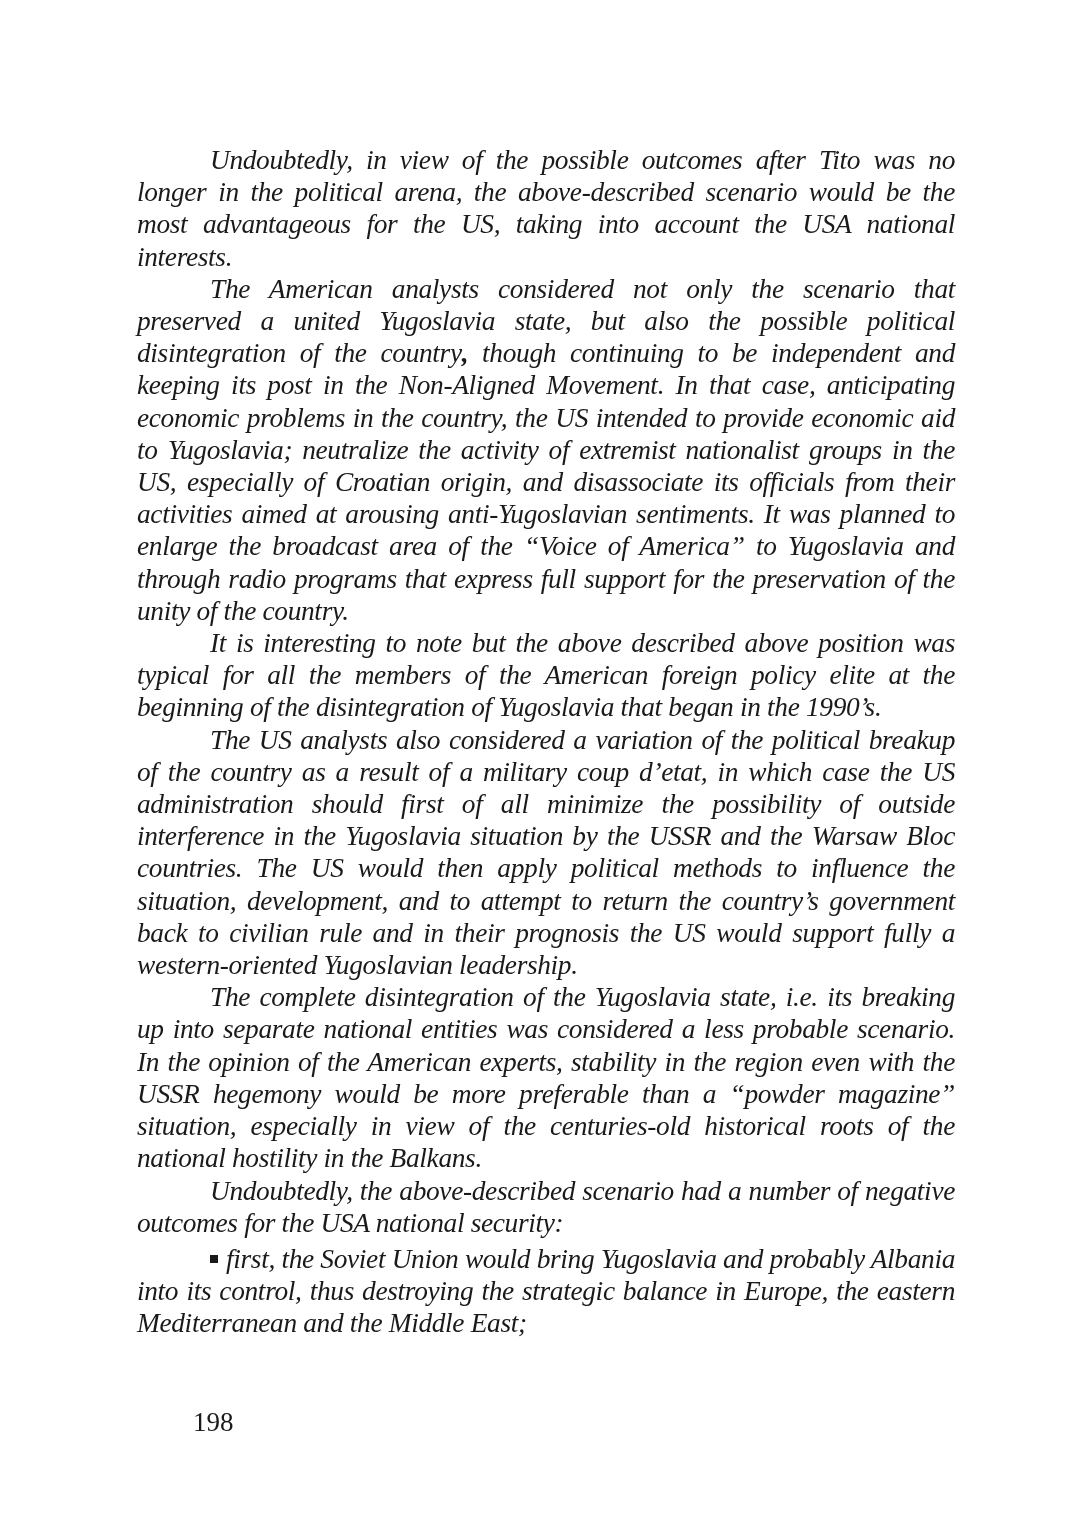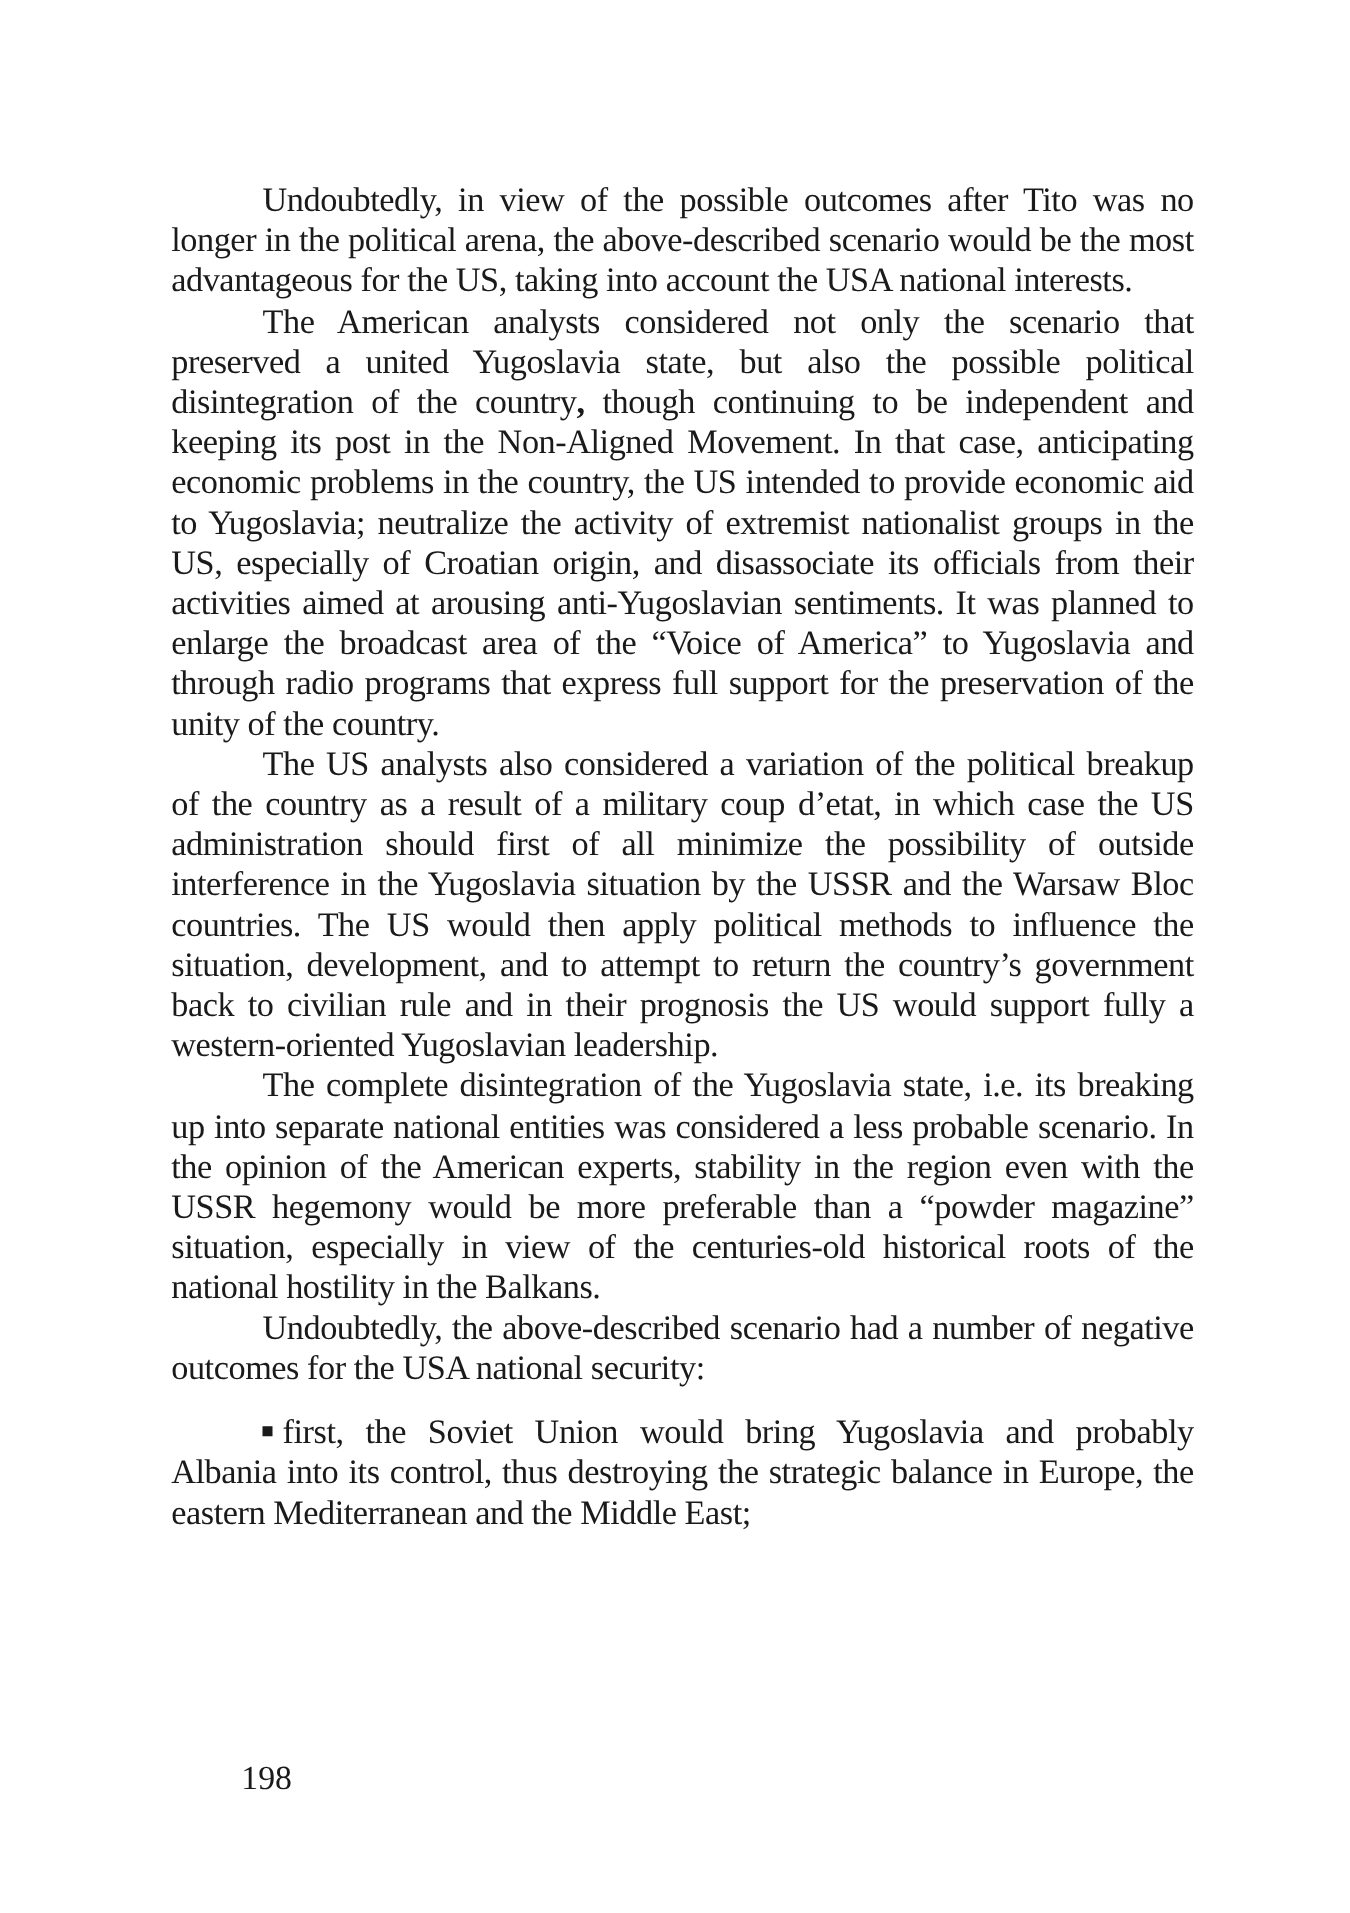--- a/index.html
+++ b/index.html
@@ -22,23 +22,24 @@
       font-size: 27.4px;
       line-height: 32.2px;
       color: #1a1a1a;
       letter-spacing: -0.35px;
     }
     .para {
       margin: 0;
       text-indent: 73px;
       text-align: justify;
       text-align-last: left;
+      font-style: italic;
     }
     .para.bullet {
-      margin-top: 19px;
+      margin-top: 4px;
     }
     .bullet-mark {
       display: inline-block;
       width: 8px;
       height: 8px;
       background: #1a1a1a;
       margin-right: 8px;
       vertical-align: 5px;
     }
     .bold-comma { font-weight: bold; }
@@ -51,19 +52,20 @@
       line-height: 32px;
       color: #1a1a1a;
     }
   </style>
 </head>
 <body>
 
 <div class="page">
   <p class="para">Undoubtedly, in view of the possible outcomes after Tito was no longer in the political arena, the above-described scenario would be the most advantageous for the US, taking into account the USA national interests.</p>
   <p class="para"><span>The American analysts considered not only the scenario that preserved a united Yugoslavia state, but also the possible political disintegration of the country</span><span class="bold-comma">,</span><span> though continuing to be independent and keeping its post in the Non-Aligned Movement.  In that case, anticipating economic problems in the country, the US intended to provide economic aid to Yugoslavia; neutralize the activity of extremist nationalist groups in the US, especially of Croatian origin, and disassociate its officials from their activities aimed at arousing anti-Yugoslavian sentiments. It was planned to enlarge the broadcast area of the “Voice of America” to Yugoslavia and through radio programs that express full support for the preservation of the unity of the country.</span></p>
+  <p class="para">It is interesting to note but the above described above position was typical for all the members of the American foreign policy elite at the beginning of the disintegration of Yugoslavia that began in the 1990’s.</p>
   <p class="para">The US analysts also considered a variation of the political breakup of the country as a result of a military coup d’etat, in which case the US administration should first of all minimize the possibility of outside interference in the Yugoslavia situation by the USSR and the Warsaw Bloc countries. The US would then apply political methods to influence the situation, development, and to attempt to return the country’s government back to civilian rule and in their prognosis the US would support fully a western-oriented Yugoslavian leadership.</p>
   <p class="para">The complete disintegration of the Yugoslavia state, i.e. its breaking up into separate national entities was considered a less probable scenario. In the opinion of the American experts, stability in the region even with the USSR hegemony would be more preferable than a “powder magazine” situation, especially in view of the centuries-old historical roots of the national hostility in the Balkans.</p>
   <p class="para">Undoubtedly, the above-described scenario had a number of negative outcomes for the USA national security:</p>
   <p class="para bullet"><span class="bullet-mark"></span><span>first, the Soviet Union would bring Yugoslavia and probably Albania into its control,  thus destroying the strategic balance in Europe, the eastern Mediterranean and the Middle East;</span></p>
 </div>
 
 <div class="page-number">198</div>
 
 </body></html>

